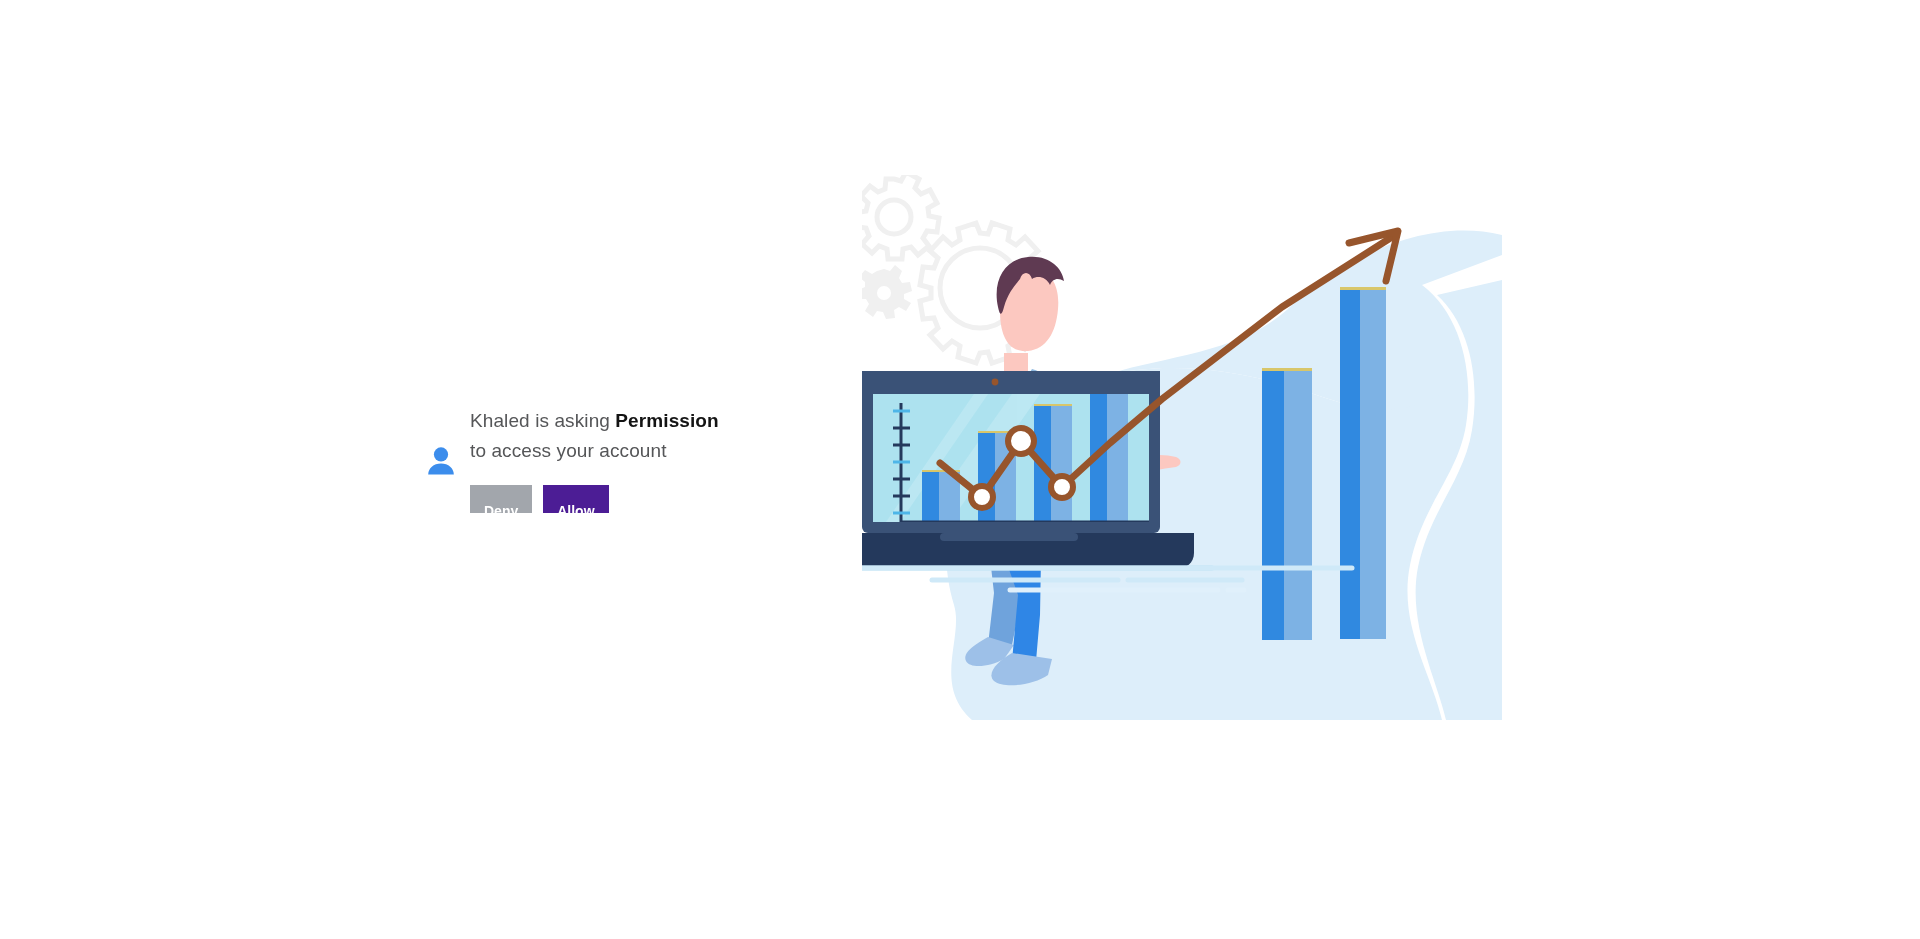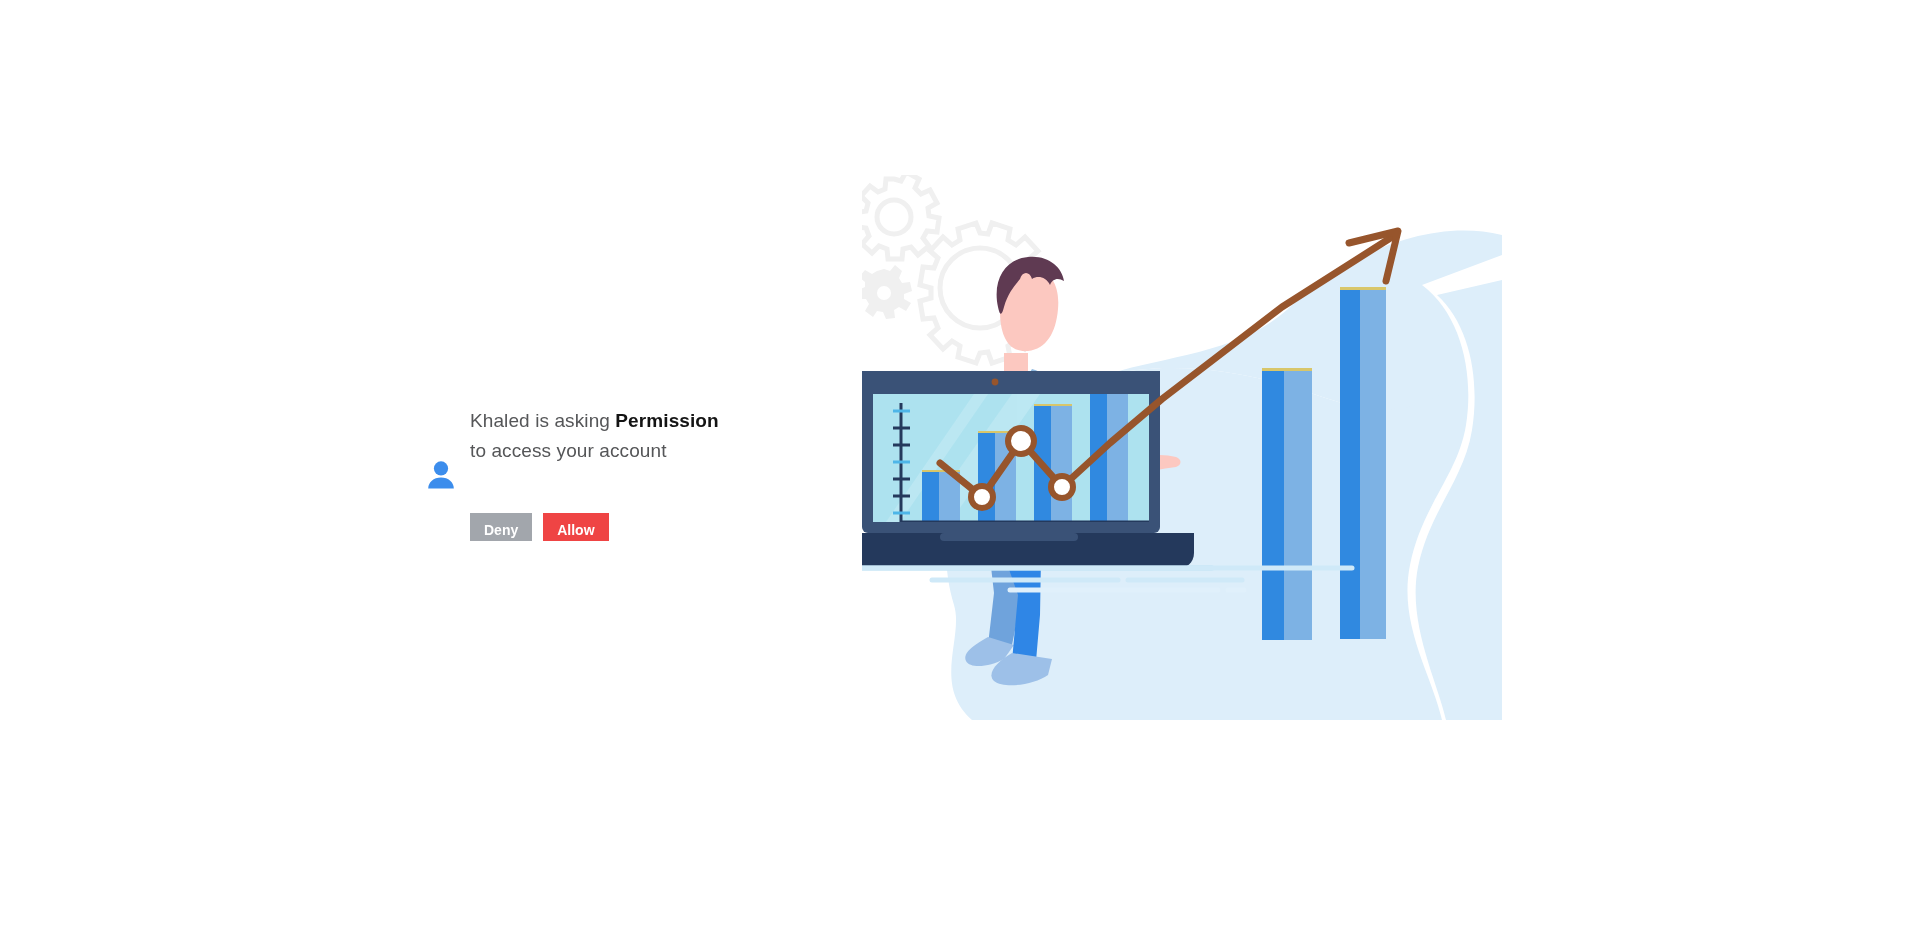--- a/index.html
+++ b/index.html
@@ -67,34 +67,33 @@
 
   .btn {
     border: none;
     outline: none;
     cursor: pointer;
     font-family: "Liberation Sans", "DejaVu Sans", sans-serif;
     font-size: 14px;
     font-weight: 700;
     color: #ffffff;
     border-radius: 0;
-    padding: 3px 14px;
+    padding: 12px 14px;
     height: 28px;
     line-height: 28px;
     text-align: center;
     display: inline-block;
-    margin-top: 28px;
   }
   .btn-deny {
     background: #a2a6ac;
     margin-right: 11px;
     min-width: 53px;
   }
   .btn-allow {
-    background: #ef4444;
+    background: #4c1d95;
     min-width: 57px;
   }
 
   
   .illustration {
     position: absolute;
     left: 862px;
     top: 175px;
     width: 640px;
     height: 545px;

